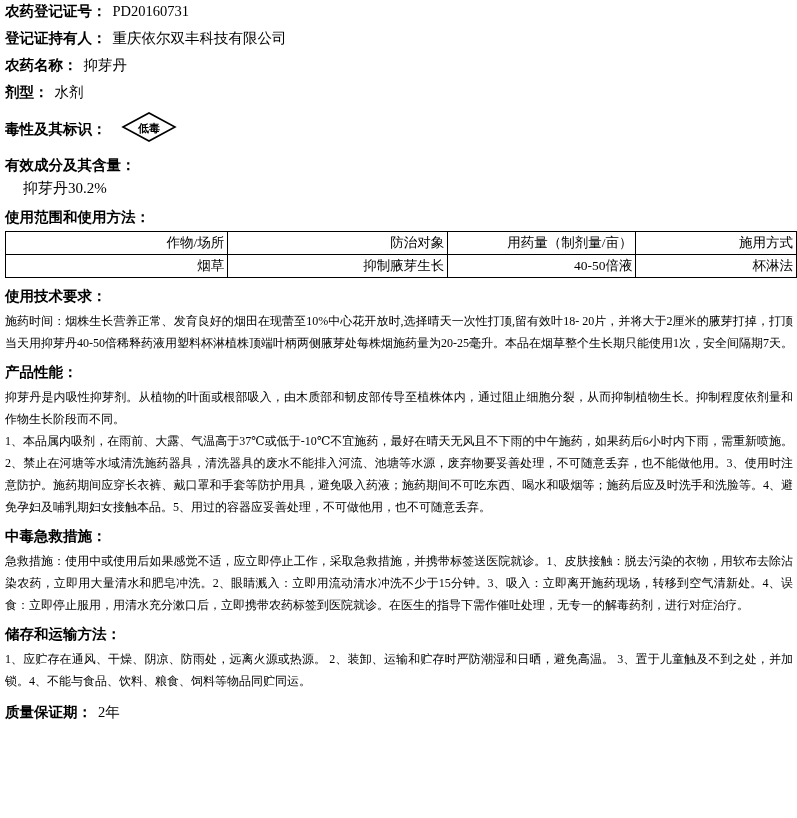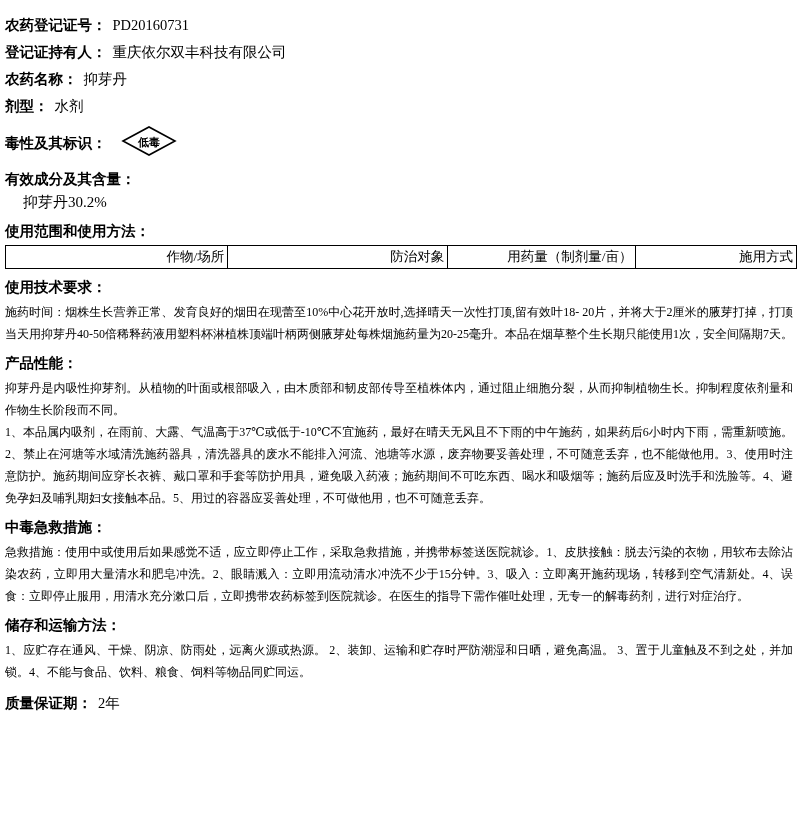--- a/index.html
+++ b/index.html
@@ -2,21 +2,21 @@
 <html><head>
 <meta charset="utf-8">
 <style>
   * { margin: 0; padding: 0; box-sizing: border-box; }
   html, body { background: #fff; }
   body {
     width: 797px; height: 818px; overflow: hidden;
     font-family: "Liberation Serif", "DejaVu Serif", serif;
     color: #000;
   }
-  .page { padding: 17px 4px 0 5px; }
+  .page { padding: 3px 4px 0 5px; }
 
   .field-row { margin-bottom: 11px; font-size: 14.5px; line-height: 16px; }
   .field-label { font-weight: bold; }
   .field-value { font-weight: normal; margin-left: 6px; }
 
   .tox-row { margin-bottom: 8px; font-size: 14.5px; display: flex; align-items: center; }
   .tox-badge { margin-left: 14px; display: inline-block; }
 
   .section-heading { font-size: 14.5px; font-weight: bold; line-height: 17px; margin-top: 10px; margin-bottom: 5px; }
   .ingredient-value { font-size: 15px; line-height: 18px; padding-left: 18px; margin-bottom: 12px; }
@@ -67,20 +67,26 @@
 
   <div class="section-heading">使用范围和使用方法：</div>
   <table class="usage-table">
     <tbody>
       <tr>
         <td class="col1">作物/场所</td>
         <td class="col2">防治对象</td>
         <td class="col3">用药量（制剂量/亩）</td>
         <td class="col4">施用方式</td>
       </tr>
+      <tr>
+        <td class="col1">烟草</td>
+        <td class="col2">抑制腋芽生长</td>
+        <td class="col3">40-50倍液</td>
+        <td class="col4">杯淋法</td>
+      </tr>
     </tbody>
   </table>
 
   <div class="section-heading">使用技术要求：</div>
   <div class="body-text">施药时间：烟株生长营养正常、发育良好的烟田在现蕾至10%中心花开放时,选择晴天一次性打顶,留有效叶18- 20片，并将大于2厘米的腋芽打掉，打顶当天用抑芽丹40-50倍稀释药液用塑料杯淋植株顶端叶柄两侧腋芽处每株烟施药量为20-25毫升。本品在烟草整个生长期只能使用1次，安全间隔期7天。</div>
 
   <div class="section-heading">产品性能：</div>
   <div class="body-text">抑芽丹是内吸性抑芽剂。从植物的叶面或根部吸入，由木质部和韧皮部传导至植株体内，通过阻止细胞分裂，从而抑制植物生长。抑制程度依剂量和作物生长阶段而不同。</div>
 
   <div class="body-text">1、本品属内吸剂，在雨前、大露、气温高于37℃或低于-10℃不宜施药，最好在晴天无风且不下雨的中午施药，如果药后6小时内下雨，需重新喷施。2、禁止在河塘等水域清洗施药器具，清洗器具的废水不能排入河流、池塘等水源，废弃物要妥善处理，不可随意丢弃，也不能做他用。3、使用时注意防护。施药期间应穿长衣裤、戴口罩和手套等防护用具，避免吸入药液；施药期间不可吃东西、喝水和吸烟等；施药后应及时洗手和洗脸等。4、避免孕妇及哺乳期妇女接触本品。5、用过的容器应妥善处理，不可做他用，也不可随意丢弃。</div>

